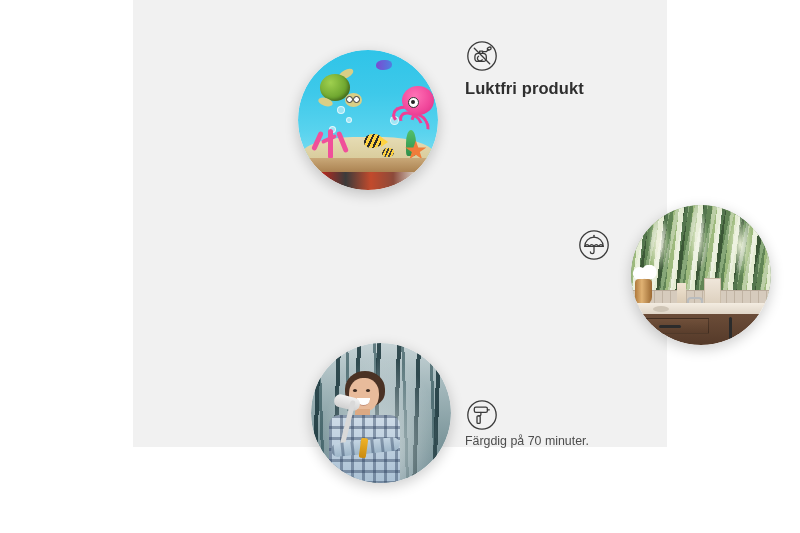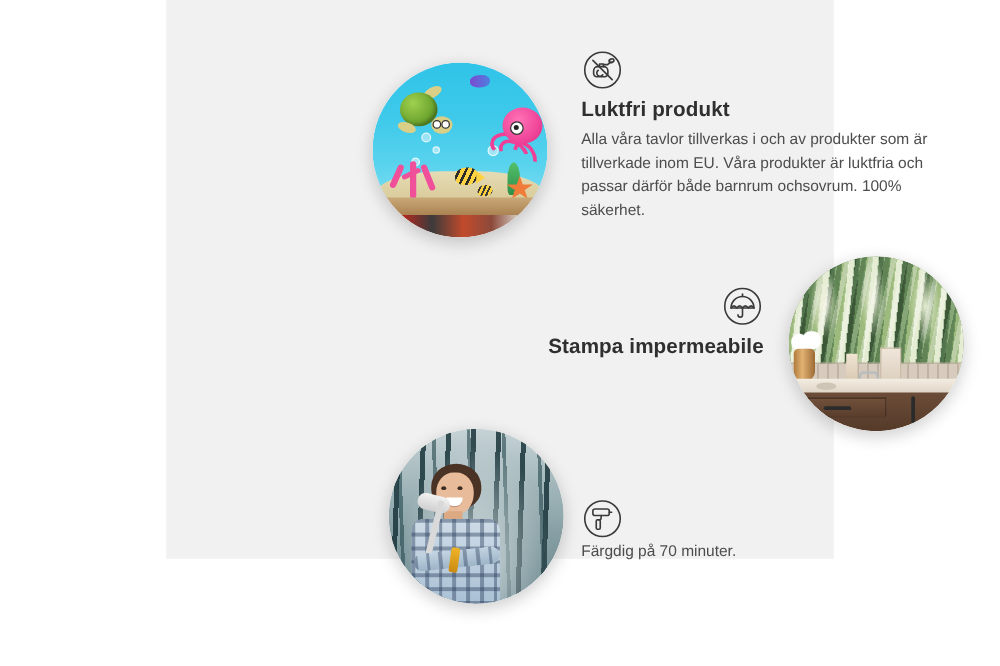--- a/index.html
+++ b/index.html
@@ -386,34 +386,32 @@
           <circle cx="17" cy="17" r="14.2"></circle>
           <path d="M12.6 22.4h6.1a2.6 2.6 0 0 0 2.6-2.6v-2.1a3.4 3.4 0 0 0-3.4-3.4h-4.6a3.4 3.4 0 0 0-3.4 3.4v2.1a2.6 2.6 0 0 0 2.7 2.6z"></path>
           <path d="M14.6 14.3v-2.1h3.1v2.1"></path>
           <path d="M17.7 12.7h3.4l2.6-2.2"></path>
           <ellipse cx="24.2" cy="9.6" rx="2.0" ry="1.4" transform="rotate(-22 24.2 9.6)"></ellipse>
           <path d="M13.6 17.2a2.6 2.6 0 1 0 3.6 3.6"></path>
           <path d="M9.3 9.3l15.4 15.4"></path>
         </svg>
       </div>
       <div class="feat-title">Luktfri produkt</div>
-      <div class="feat-desc">Alla våra tavlor tillverkas i och av produkter som är tillverkade inom EU. Våra produkter är luktfria och passar därför både barnrum ochsovrum. 100% säkerhet.</div>
     </div>
 
     <div class="feature" id="feature-waterproof">
       <div class="feat-icon">
         <svg viewBox="0 0 34 34" fill="none" stroke="#3a3a3a" stroke-width="1.3" stroke-linecap="round" stroke-linejoin="round">
           <circle cx="17" cy="17" r="14.2"></circle>
           <path d="M7.8 18.4a9.2 9.2 0 0 1 18.4 0z"></path>
           <path d="M7.8 18.4c1.5-2.3 3.1-2.3 4.6 0 1.5-2.3 3.1-2.3 4.6 0 1.5-2.3 3.1-2.3 4.6 0 1.5-2.3 3.1-2.3 4.6 0"></path>
           <path d="M17 9.2V7.3"></path>
           <path d="M17 18.4v5.5a1.8 1.8 0 0 1-3.6 0"></path>
         </svg>
       </div>
-      <div class="feat-title">Stampa impermeabile</div>
     </div>
 
     <div class="photo" id="photo-bath">
       <div class="photo-inner">
         <div class="bath-wall"></div>
         <div class="bath-backsplash"></div>
         <div class="bath-towel"></div>
         <div class="bath-soap"></div>
         <div class="bath-faucet"></div>
         <div class="bath-flowers"></div>

